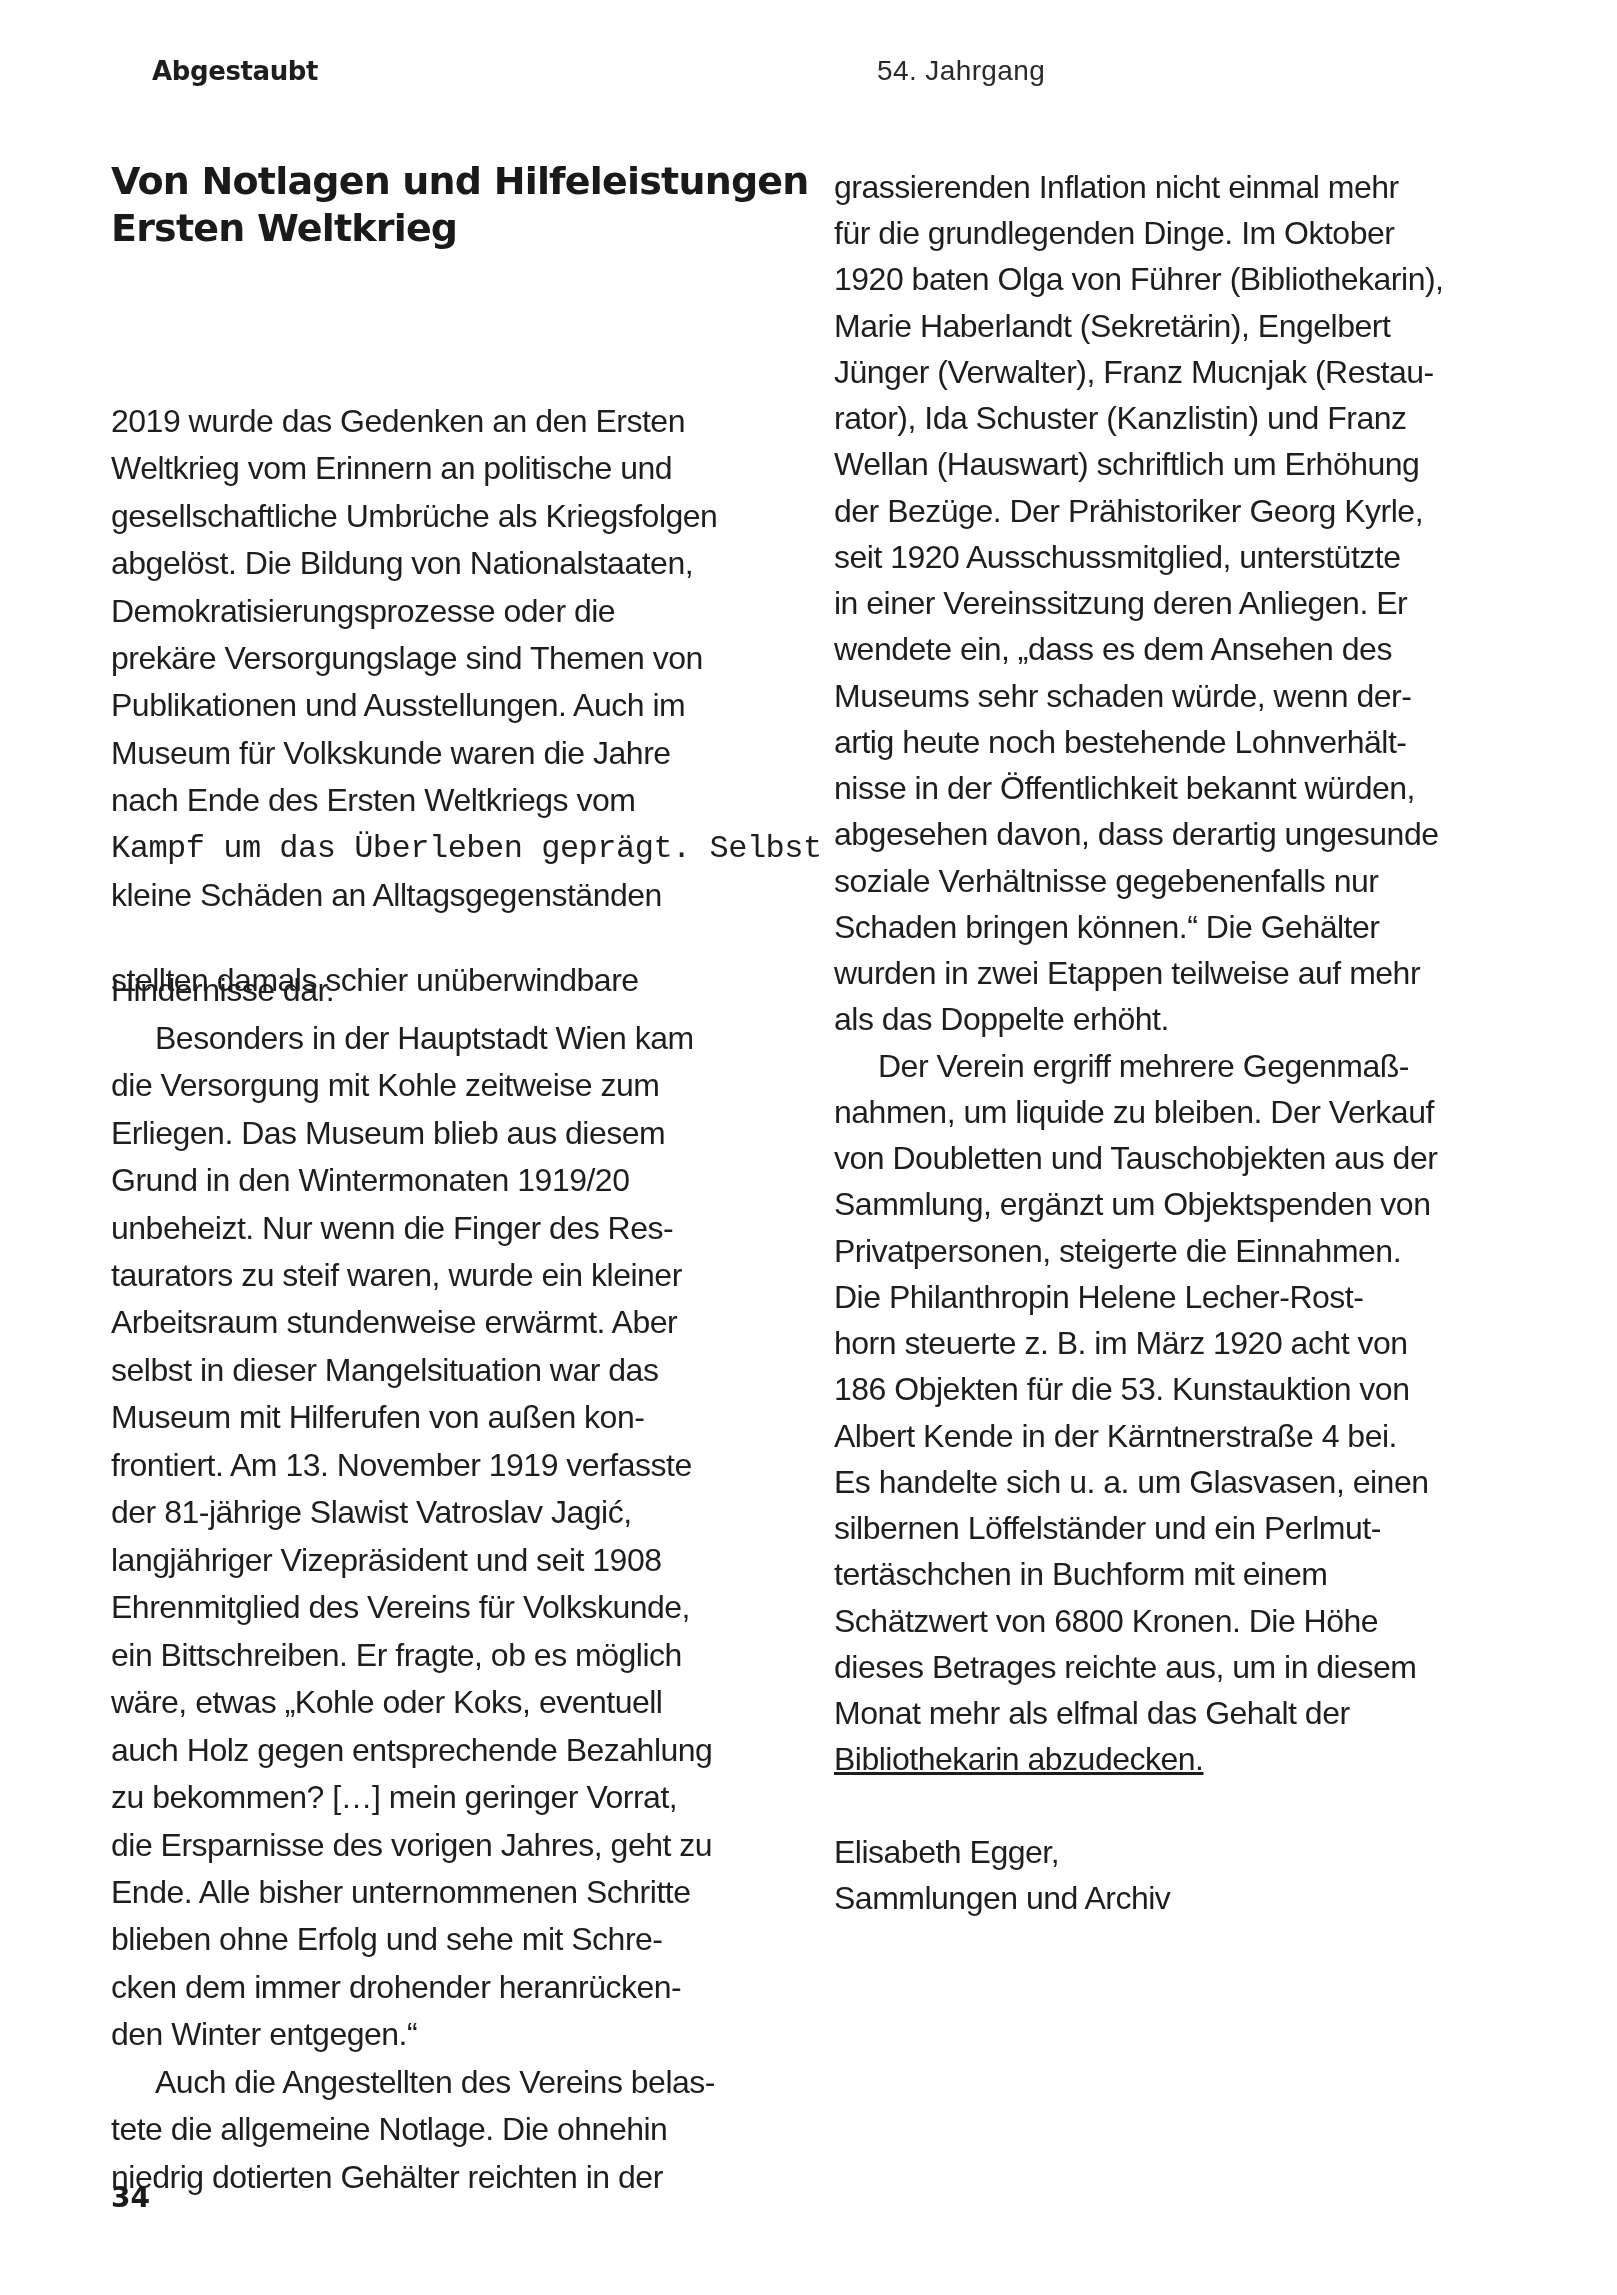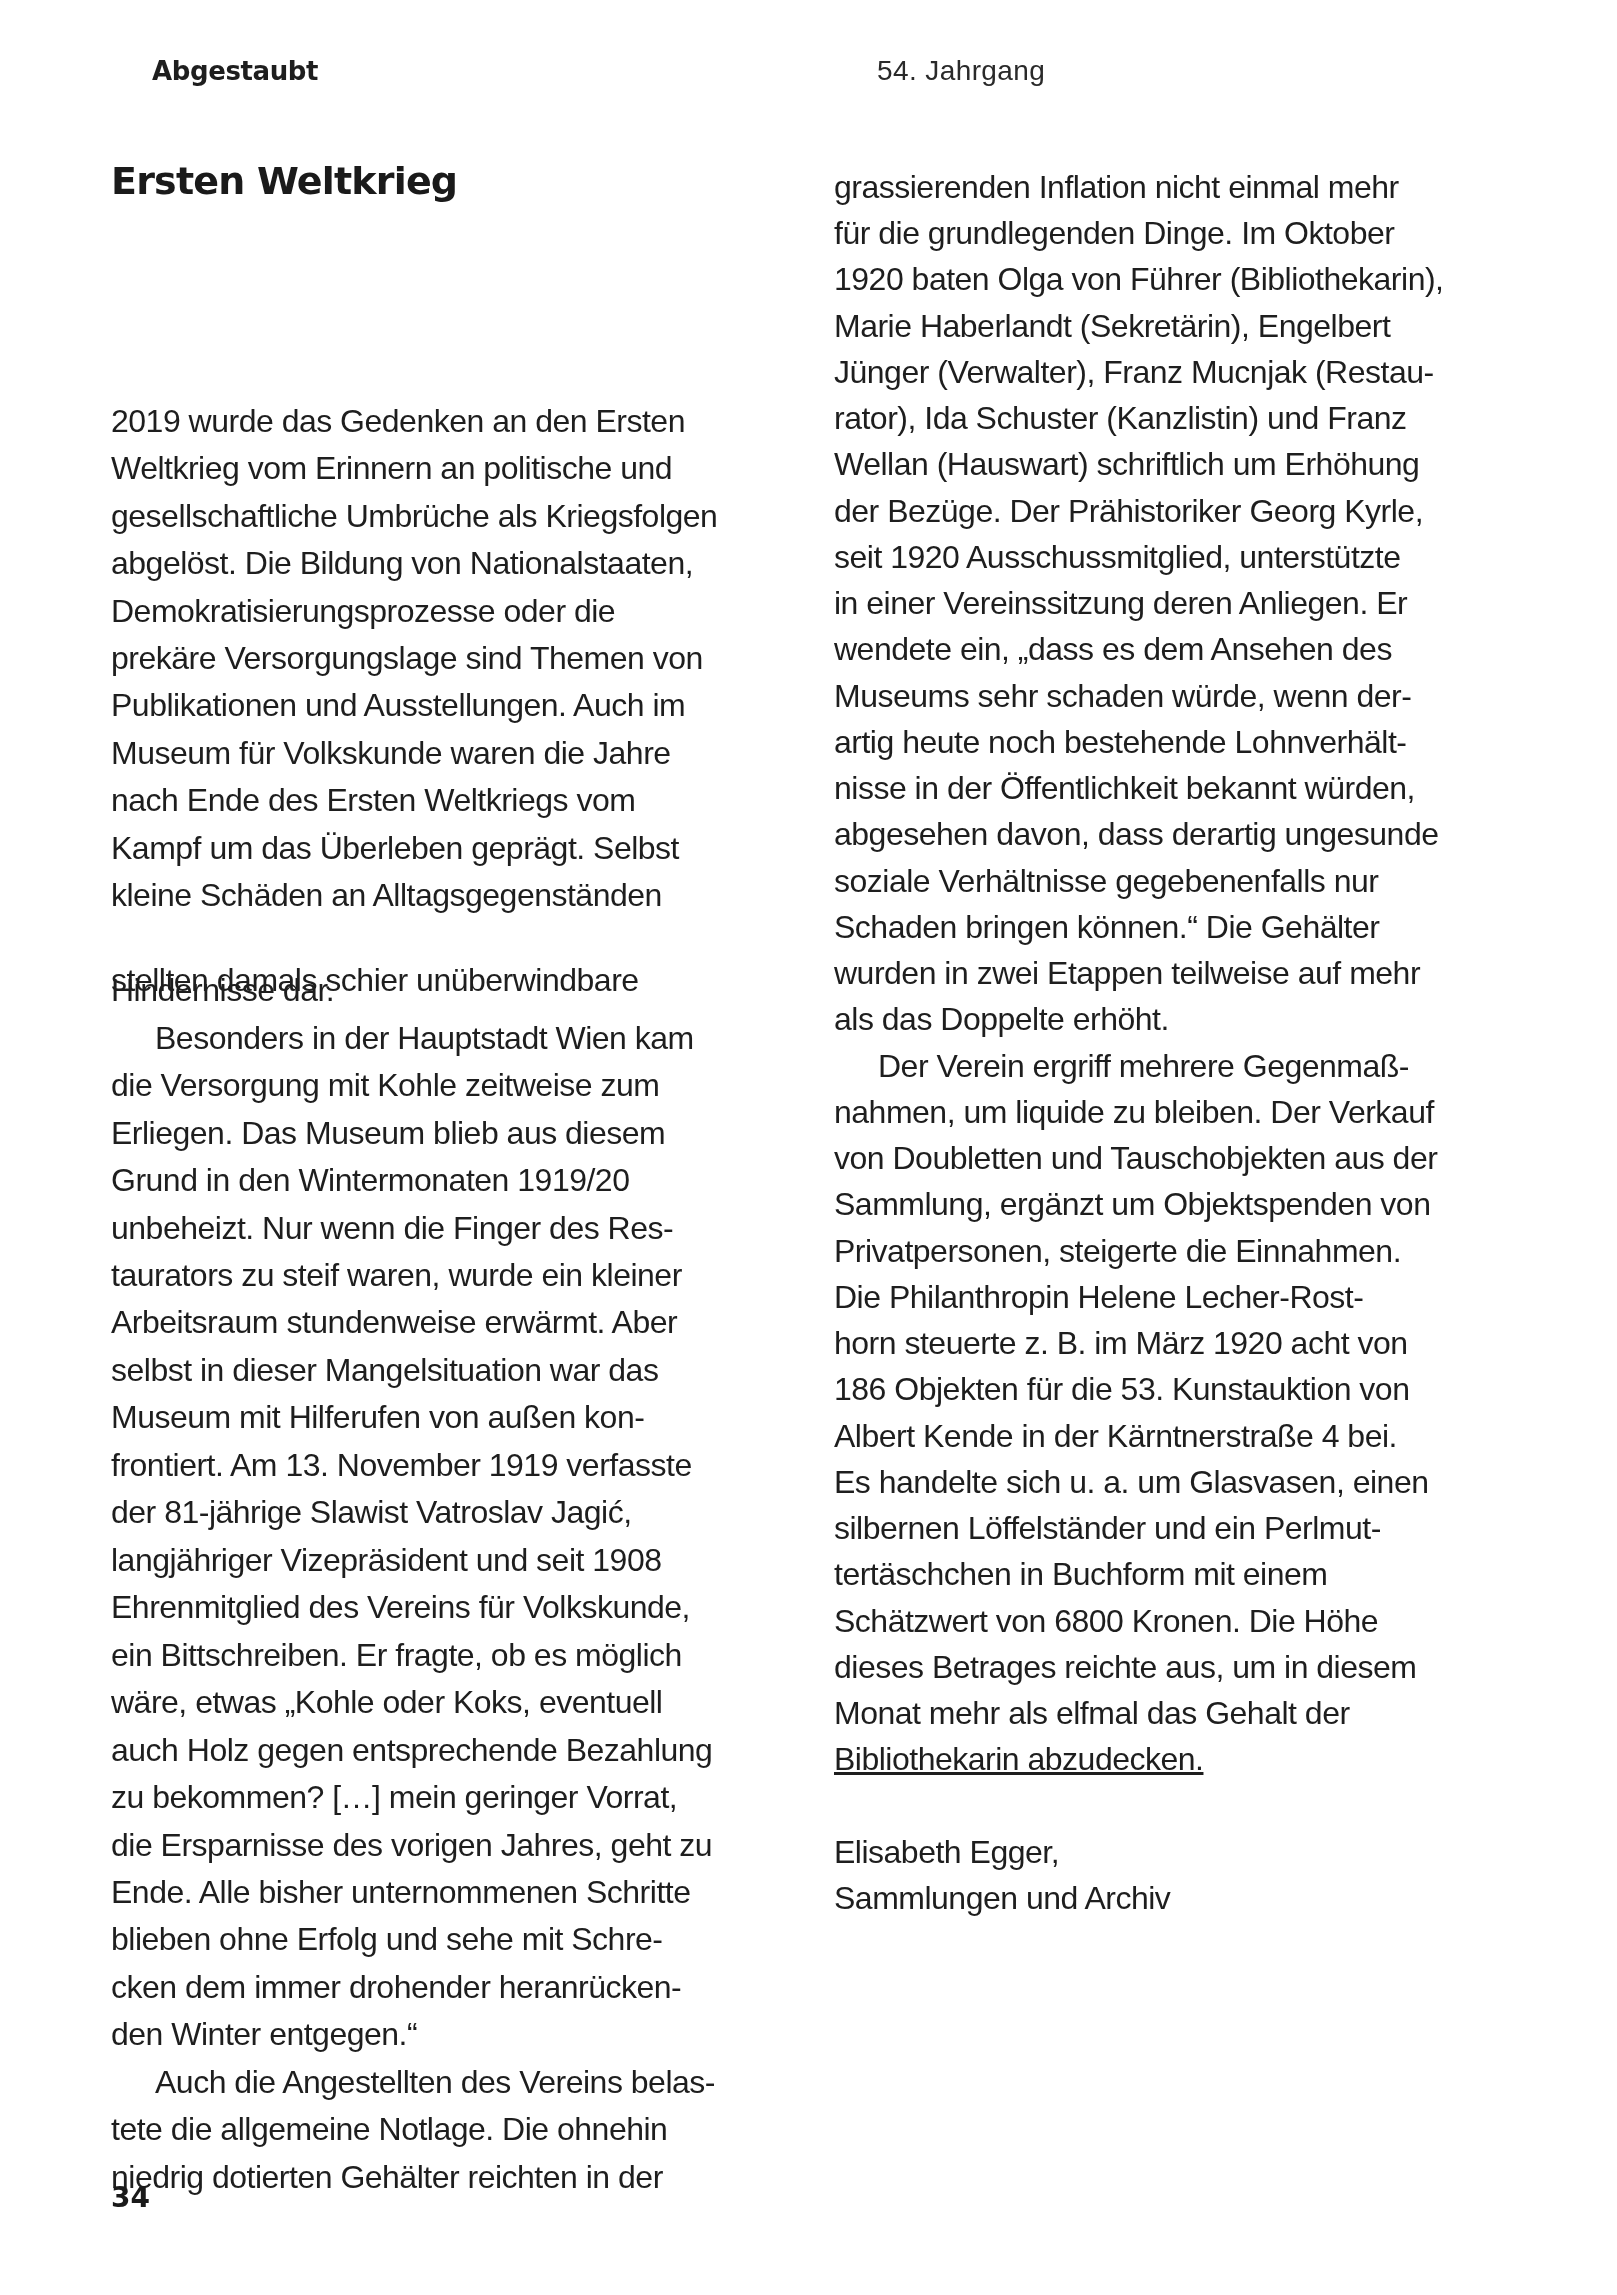--- a/index.html
+++ b/index.html
@@ -17,34 +17,35 @@
   .page-number { position: absolute; left: 111px; top: 2182px; font-family: "DejaVu Sans", sans-serif; font-weight: bold; font-size: 28px; line-height: 32px; color: #1a1a1a; }
 </style>
 </head>
 <body>
 
 <div class="page">
   <div class="hdr-left">Abgestaubt</div>
   <div class="hdr-right">54. Jahrgang</div>
 
   <h1 class="title" style="margin:0;">
+    <span class="title-line">Von Notlagen und Hilfeleistungen</span>
     <span class="title-line">Ersten Weltkrieg</span>
   </h1>
 
   <div class="col col-left" id="col-left">
       <div class="line" style="top: 403px;">2019 wurde das Gedenken an den Ersten</div>
       <div class="line" style="top: 450px;">Weltkrieg vom Erinnern an politische und</div>
       <div class="line" style="top: 498px;">gesellschaftliche Umbrüche als Kriegsfolgen</div>
       <div class="line" style="top: 545px;">abgelöst. Die Bildung von Nationalstaaten,</div>
       <div class="line" style="top: 593px;">Demokratisierungsprozesse oder die</div>
       <div class="line" style="top: 640px;">prekäre Versorgungslage sind Themen von</div>
       <div class="line" style="top: 687px;">Publikationen und Ausstellungen. Auch im</div>
       <div class="line" style="top: 735px;">Museum für Volkskunde waren die Jahre</div>
       <div class="line" style="top: 782px;">nach Ende des Ersten Weltkriegs vom</div>
-      <div class="line" style="top: 830px;">Kampf um das Überleben geprägt. Selbst</div>
+      <div class="line" style="top: 830px; font-family: Liberation Mono, monospace;">Kampf um das Überleben geprägt. Selbst</div>
       <div class="line" style="top: 877px;">kleine Schäden an Alltagsgegenständen</div>
       <div class="line" style="top: 925px; margin-top: 37px;">stellten damals schier unüberwindbare</div>
       <div class="line" style="top: 972px;">Hindernisse dar.</div>
       <div class="line indent" style="top: 1020px;">Besonders in der Hauptstadt Wien kam</div>
       <div class="line" style="top: 1067px;">die Versorgung mit Kohle zeitweise zum</div>
       <div class="line" style="top: 1115px;">Erliegen. Das Museum blieb aus diesem</div>
       <div class="line" style="top: 1162px;">Grund in den Wintermonaten 1919/20</div>
       <div class="line" style="top: 1210px;">unbeheizt. Nur wenn die Finger des Res-</div>
       <div class="line" style="top: 1257px;">taurators zu steif waren, wurde ein kleiner</div>
       <div class="line" style="top: 1304px;">Arbeitsraum stundenweise erwärmt. Aber</div>

